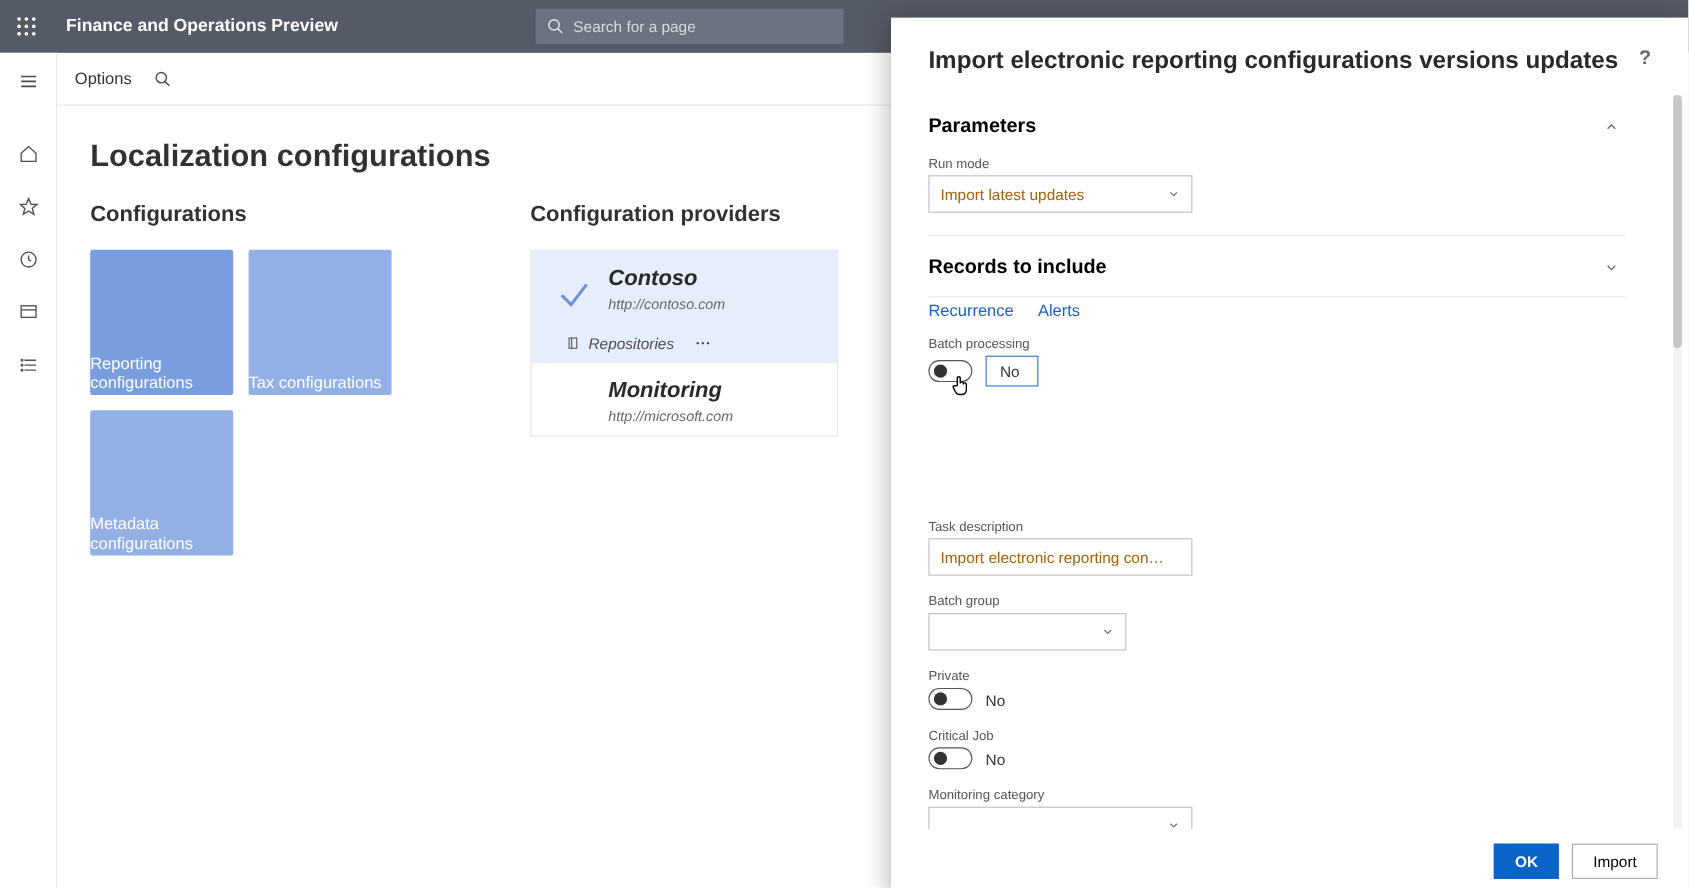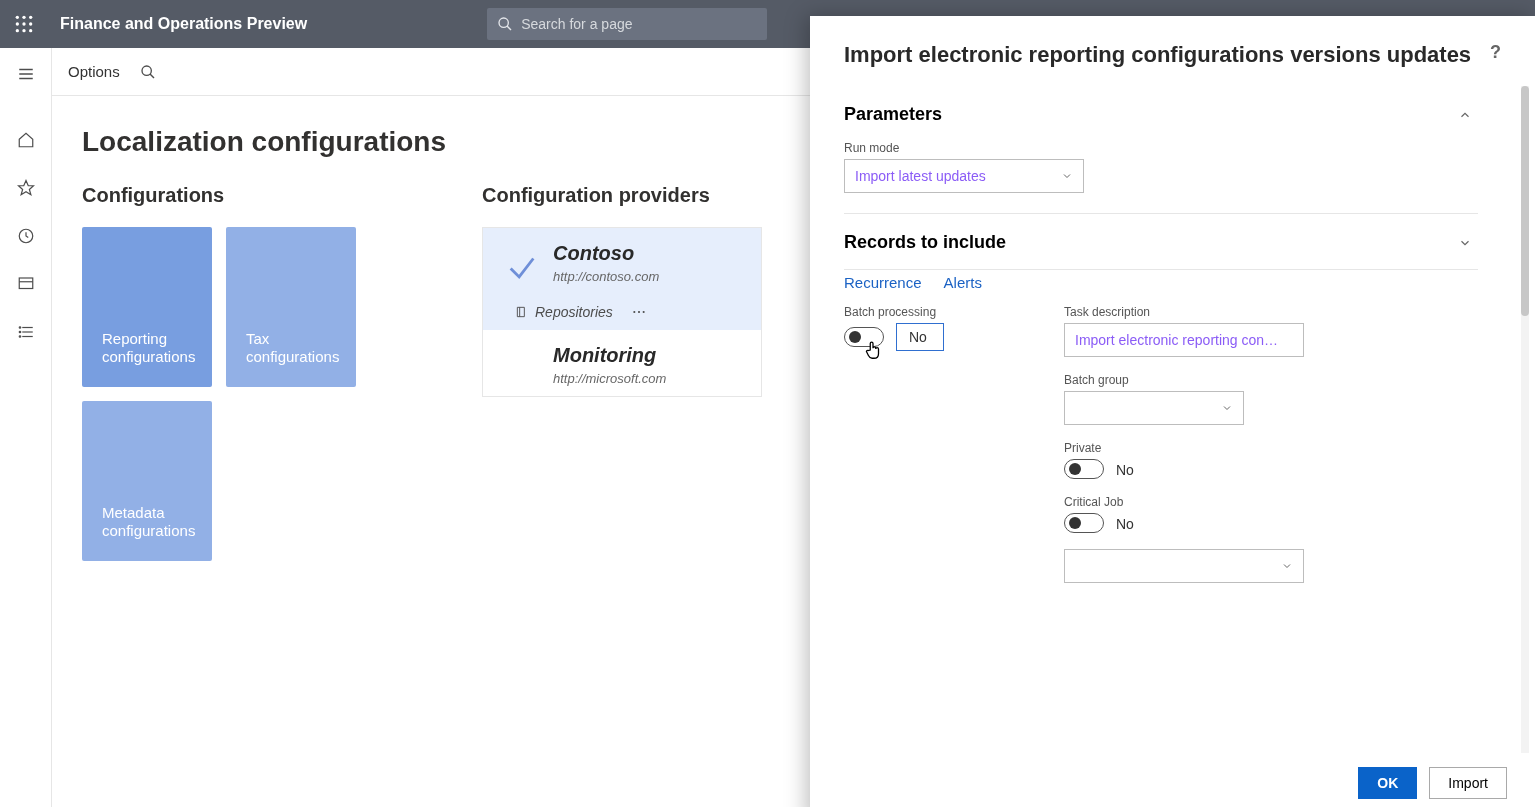--- a/index.html
+++ b/index.html
@@ -36,21 +36,21 @@
 
   
   .main {
     position:absolute; top:96px; left:52px; right:0; bottom:0; padding: 30px 0 0 30px; color:#323130;
   }
   .page-title { font-size:28px; font-weight:600; margin-bottom: 26px;}
   .columns { display:flex; gap: 100px;}
   .col-title { font-size:20px; font-weight:600; margin-bottom: 20px;}
 
   .tile-group { display:flex; flex-wrap:wrap; gap:14px; width: 300px;}
-  .tile { width:130px; height:160px; background:#92b0e6; color:#fff; display:flex; align-items:flex-end; padding:20px; font-size:15px; line-height:1.25; cursor:pointer; border-radius:2px;}
+  .tile { width:130px; height:132px; background:#92b0e6; color:#fff; display:flex; align-items:flex-end; padding:0; font-size:15px; line-height:1.25; cursor:pointer; border-radius:2px;}
   .tile.pale { background:#789ee0;}
 
   .provider-col { width:280px;}
   .provider-card {
     border:1px solid #e6e6e6; background:#fff;
   }
   .prov {
     padding: 14px 16px 10px 70px; position:relative;font-style:italic;
   }
   .prov.active { background:#e6eefc;}
@@ -78,28 +78,28 @@
   .fly-scroll-thumb { position:absolute; top:0; right:6px; width:8px; height:230px; background:#c7c7c7; border-radius:4px;}
 
   .section { border-top:1px solid #e6e6e6;}
   .section:first-child{ border-top:none;}
   .sec-header { display:flex; justify-content:space-between; align-items:center; padding:18px 6px 16px 0; font-size:18px; font-weight:600; cursor:pointer;}
   .sec-chevron { color:#666; transform:none;}
   .sec-body { padding: 0 0 20px;}
 
   .field-label { font-size:12px; color:#555; margin-bottom:4px;}
   .select, .textfield, .textfield-sm {
-    height:34px; border:1px solid #bdbdbd; background:#fff; display:flex; align-items:center; padding:0 10px; font-size:14px; color:#8b5cf6;
+    height:34px; border:1px solid #bdbdbd; background:#fff; display:flex; align-items:center; padding:0 10px; font-size:14px; color:#a16207;
   }
   .select { width:240px; justify-content:space-between; cursor:pointer;}
   .textfield { width:240px;}
   .textfield-sm { width:180px;}
   .chev { color:#666; }
 
-  .row2 { display:flex; gap:120px; align-items:flex-start;}
+  .row2 { display:flex; gap:120px; align-items:flex-start;flex-direction:column;}
   .links-row { padding: 4px 0 14px; display:flex; gap:22px;}
   .links-row a { color:#1b62c4; font-size:15px; text-decoration:none; cursor:pointer;}
 
   .toggle-row { display:flex; align-items:center; gap:12px; margin-top:2px;}
   .toggle { width:40px; height:20px; border-radius:12px; border:1px solid #555; position:relative; background:#fff; cursor:pointer;}
   .toggle .knob { width:12px; height:12px; background:#333; border-radius:50%; position:absolute; top:3px; left:4px;}
   .toggle-val { font-size:14px; color:#333; padding-top:2px;}
   .toggle-val.box { border:1px solid #2f6fd0; padding:5px 12px; min-width:48px;}
   .cursor-hand { position:absolute; font-size:18px; color:#000; pointer-events:none;}
 
@@ -368,20 +368,21 @@
               <div class="field">
                 <div class="field-label">Critical Job</div>
                 <div class="toggle-row">
                   <div class="toggle">
                       <div class="knob"></div>
                     </div>
                   <div class="toggle-val">No</div>
                 </div>
               </div>
               <div class="field">
+                <div class="field-label">Monitoring category</div>
                 <div class="select" style="width:240px">
                   <span style="flex:1"></span>
                   <span class="chev">
                     <svg width="12" height="12" viewBox="0 0 24 24" fill="none" stroke="#666" stroke-width="2">
                         <polyline points="6 9 12 15 18 9"></polyline>
                       </svg>
                   </span>
                 </div>
               </div>
             </div>

